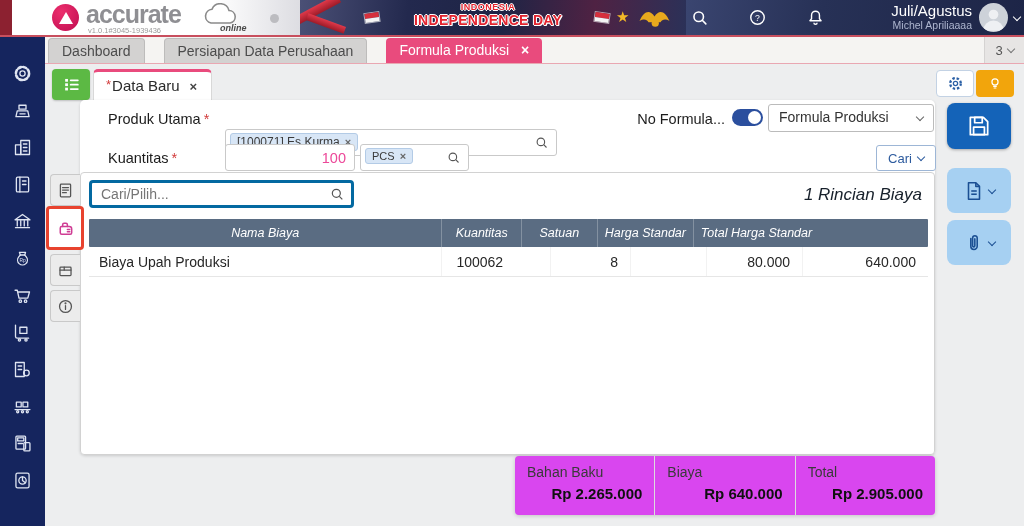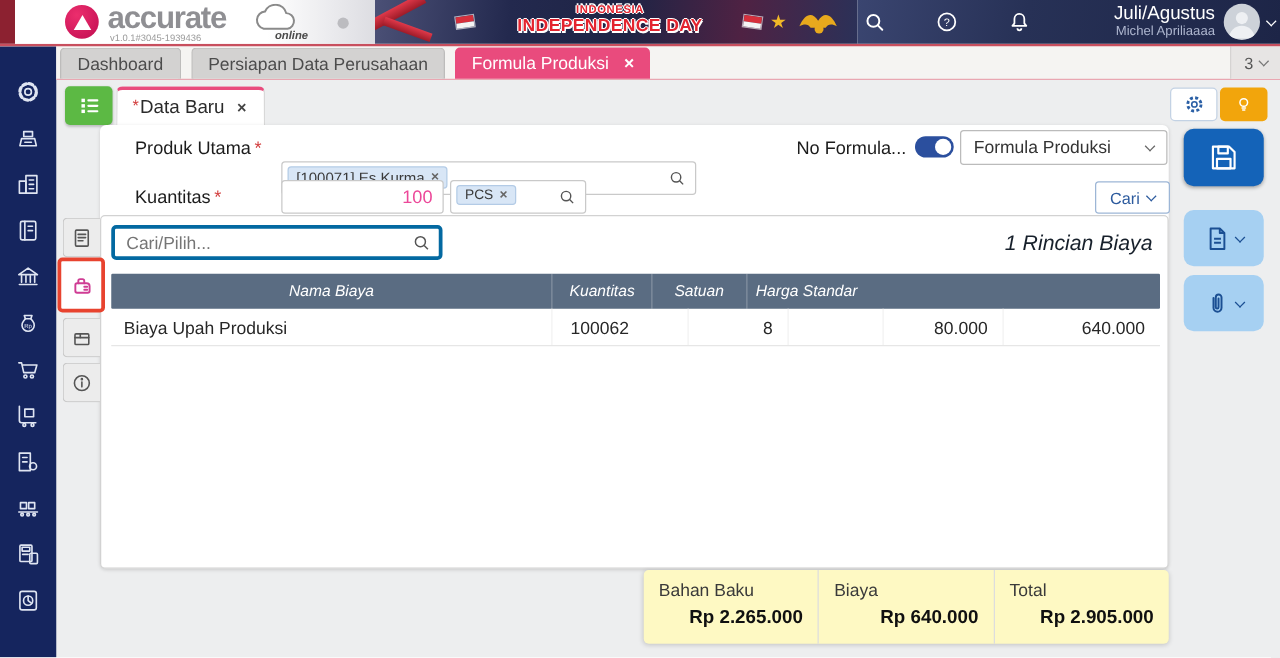--- a/index.html
+++ b/index.html
@@ -34,21 +34,21 @@
   .hdr-ic { position:absolute; top:8px; width:19px; height:19px; cursor:pointer; }
   .user-names { position:absolute; right:52px; top:2px; text-align:right; cursor:pointer; }
   .user-period { font-size:15px; color:#ffffff; }
   .user-name { font-size:10.5px; color:#aeb6cf; }
   .avatar { position:absolute; right:16px; top:3px; width:29px; height:29px; border-radius:50%; background:#cdd2d9; overflow:hidden; cursor:pointer; }
   .chev { display:inline-block; width:6px; height:6px; border-right:1.8px solid currentColor; border-bottom:1.8px solid currentColor; transform:rotate(45deg); }
   .user-chev { position:absolute; right:4px; top:14px; color:#fff; }
 
   
   .tabbar { position:absolute; left:45px; top:37px; width:979px; height:27px; background:#F5F4F2; border-bottom:1px solid #E9A7B2; z-index:25; }
-  .tabs { position:absolute; left:3px; bottom:0; display:flex; gap:8px; align-items:flex-end; }
+  .tabs { position:absolute; left:3px; bottom:0; display:flex; gap:19px; align-items:flex-end; }
   .tab { height:25px; padding:4px 13px 0; font-size:14px; border-radius:4px 4px 0 0; cursor:pointer; white-space:nowrap; }
   .tab.inactive { background:#D3D2D1; color:#4c4c4c; border:1px solid #bdbcbb; border-bottom:none; }
   .tab.active { background:#E94B7D; color:#fff; }
   .tab .x { font-weight:bold; margin-left:12px; cursor:pointer; }
   .overflow-box { position:absolute; right:0; top:0; width:40px; height:26px; background:#E7E5E4; border-left:1px solid #d5d3d2; color:#555; font-size:13px; display:flex; align-items:center; justify-content:center; gap:5px; cursor:pointer; }
 
   
   .sidebar { position:absolute; left:0; top:37px; width:45px; height:489px; background:#15255E; display:flex; flex-direction:column; align-items:center; padding-top:26px; gap:16px; z-index:20; }
   .sb-ic { width:21px; height:21px; cursor:pointer; flex:0 0 auto; }
   .sb-ic svg { stroke:#dfe5f2; fill:none; stroke-width:1.5; stroke-linecap:round; stroke-linejoin:round; }
@@ -97,21 +97,21 @@
 
   .side-tab { position:absolute; left:5px; width:30px; height:32px; background:#ECECEC; border:1px solid #c9c9c9; border-right:none; border-radius:4px 0 0 4px; display:flex; align-items:center; justify-content:center; cursor:pointer; }
   .side-tab svg { stroke:#555; fill:none; stroke-width:1.5; stroke-linecap:round; }
   .side-tab-hl { position:absolute; left:1px; top:142px; width:38px; height:44px; border:3px solid #E8432F; border-radius:4px; background:#fff; display:flex; align-items:center; justify-content:center; cursor:pointer; }
   .side-tab-hl svg { stroke:#cf3d94; fill:none; stroke-width:1.6; stroke-linecap:round; }
 
   .save-btn { position:absolute; left:902px; top:39px; width:64px; height:46px; background:#1463B8; border-radius:8px; display:flex; align-items:center; justify-content:center; cursor:pointer; box-shadow:0 1px 3px rgba(0,0,0,.3); }
   .lt-btn { position:absolute; left:902px; width:64px; height:45px; background:#A6D0F2; border-radius:8px; display:flex; align-items:center; justify-content:center; gap:4px; cursor:pointer; color:#1B4F93; }
   .lt-btn .chev { margin-top:-2px; }
 
-  .summary { position:absolute; left:470px; top:392px; width:420px; height:59px; background:#fef9c3; border-radius:4px; box-shadow:0 1px 4px rgba(0,0,0,.18); display:flex; }
+  .summary { position:absolute; left:470px; top:392px; width:420px; height:59px; background:#d946ef; border-radius:4px; box-shadow:0 1px 4px rgba(0,0,0,.18); display:flex; }
   .sum-cell { flex:1; padding:8px 12px 0; }
   .sum-cell + .sum-cell { border-left:1px solid #ddd; }
   .sum-label { font-size:14px; color:#3a3a3a; }
   .sum-value { font-size:15px; font-weight:bold; color:#101010; text-align:right; margin-top:5px; }
 </style>
 </head>
 <body>
 
 <div class="stage">
 
@@ -372,20 +372,21 @@
               <circle cx="11" cy="11" r="6"></circle>
               <line x1="15.5" y1="15.5" x2="20" y2="20"></line>
             </svg></span>
         <div class="counter">1 Rincian Biaya</div>
 
         <div class="grid-head">
           <div class="gh-cell c1">Nama Biaya</div>
           <div class="gh-cell c3">Kuantitas</div>
           <div class="gh-cell c4">Satuan</div>
           <div class="gh-cell c5">Harga Standar</div>
+          <div class="gh-cell c6">Total Harga Standar</div>
         </div>
 
         <div class="grid-row">
           <div class="gr-cell c1 al">Biaya Upah Produksi</div>
           <div class="gr-cell c2 al" style="padding-left:14px;">100062</div>
           <div class="gr-cell c3 ar">8</div>
           <div class="gr-cell c4"></div>
           <div class="gr-cell c5 ar">80.000</div>
           <div class="gr-cell c6 ar">640.000</div>
         </div>

